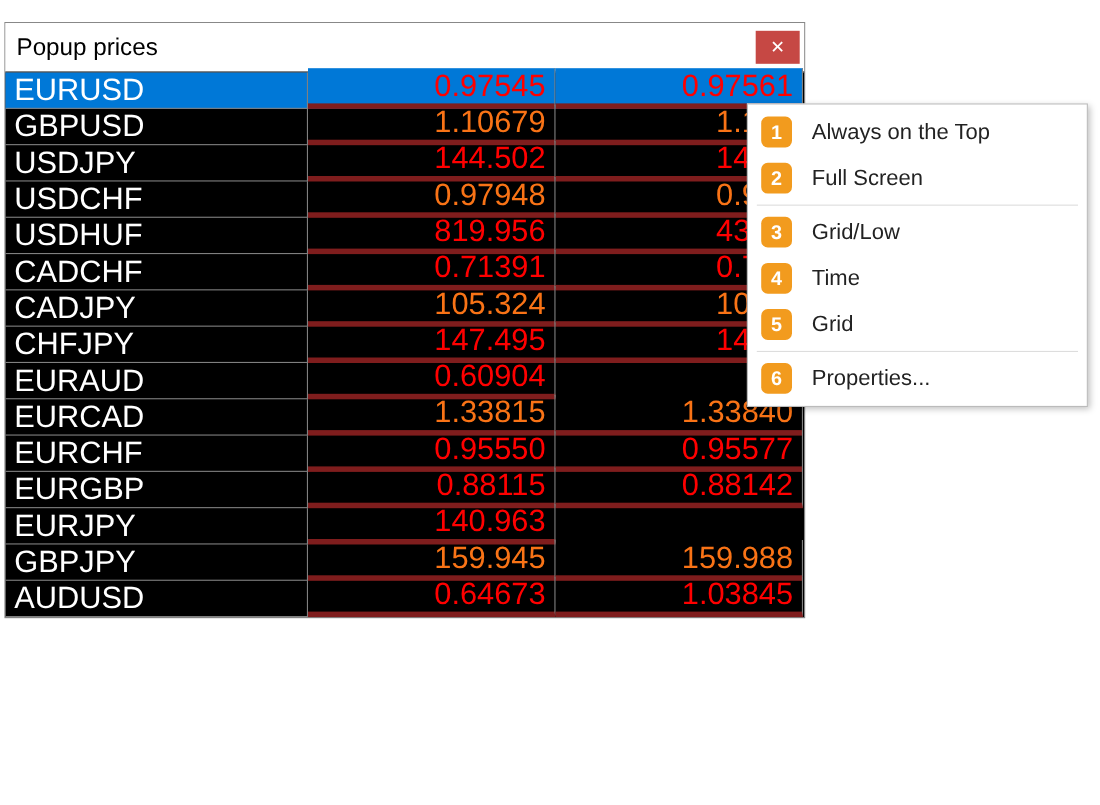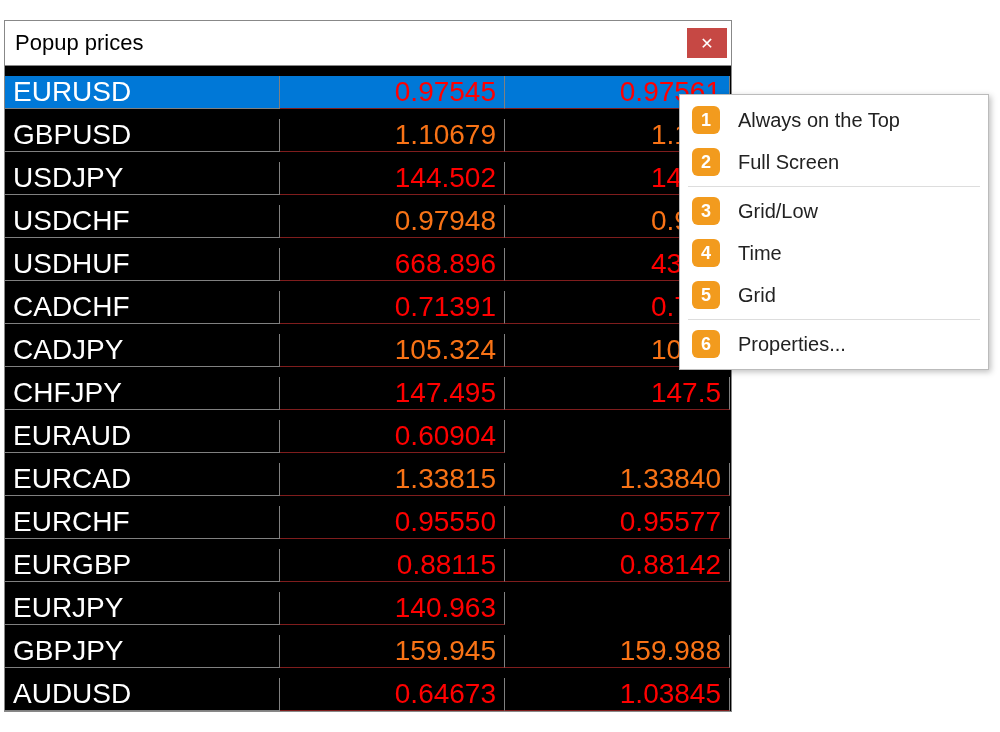--- a/index.html
+++ b/index.html
@@ -45,21 +45,21 @@
       justify-content: center;
       margin-right: 4px;
       cursor: pointer;
     }
     .price-table {
       background: #000;
       border-top: 1px solid #888;
     }
     .price-row {
       display: flex;
-      height: 43px;
+      height: 33px;
       align-items: flex-end;
     }
     .price-row.selected .symbol-cell,
     .price-row.selected .bid-cell,
     .price-row.selected .ask-cell {
       background: #0078d7;
     }
     .symbol-cell {
       width: 275px;
       color: #fff;
@@ -73,21 +73,21 @@
     }
     .bid-cell, .ask-cell {
       width: 225px;
       font-size: 28px;
       font-weight: 500;
       display: flex;
       align-items: center;
       justify-content: flex-end;
       padding-right: 8px;
       border-right: 1px solid #808080;
-      border-bottom: 1px solid #7f1d1d;
+      border-bottom: 5px solid #7f1d1d;
     }
     .price-red { color: #ff0000; }
     .price-blue { color: #f97316; }
 
     .context-menu {
       position: absolute;
       top: 94px;
       left: 679px;
       width: 310px;
       background: #fff;
@@ -150,21 +150,21 @@
         <div class="bid-cell price-red">144.502</div>
         <div class="ask-cell price-red">144.5</div>
       </div>
       <div class="price-row">
         <div class="symbol-cell">USDCHF</div>
         <div class="bid-cell price-blue">0.97948</div>
         <div class="ask-cell price-blue">0.979</div>
       </div>
       <div class="price-row">
         <div class="symbol-cell">USDHUF</div>
-        <div class="bid-cell price-red">668.896</div>
+        <div class="bid-cell price-red">819.956</div>
         <div class="ask-cell price-red">432.5</div>
       </div>
       <div class="price-row">
         <div class="symbol-cell">CADCHF</div>
         <div class="bid-cell price-red">0.71391</div>
         <div class="ask-cell price-red">0.714</div>
       </div>
       <div class="price-row">
         <div class="symbol-cell">CADJPY</div>
         <div class="bid-cell price-blue">105.324</div>

